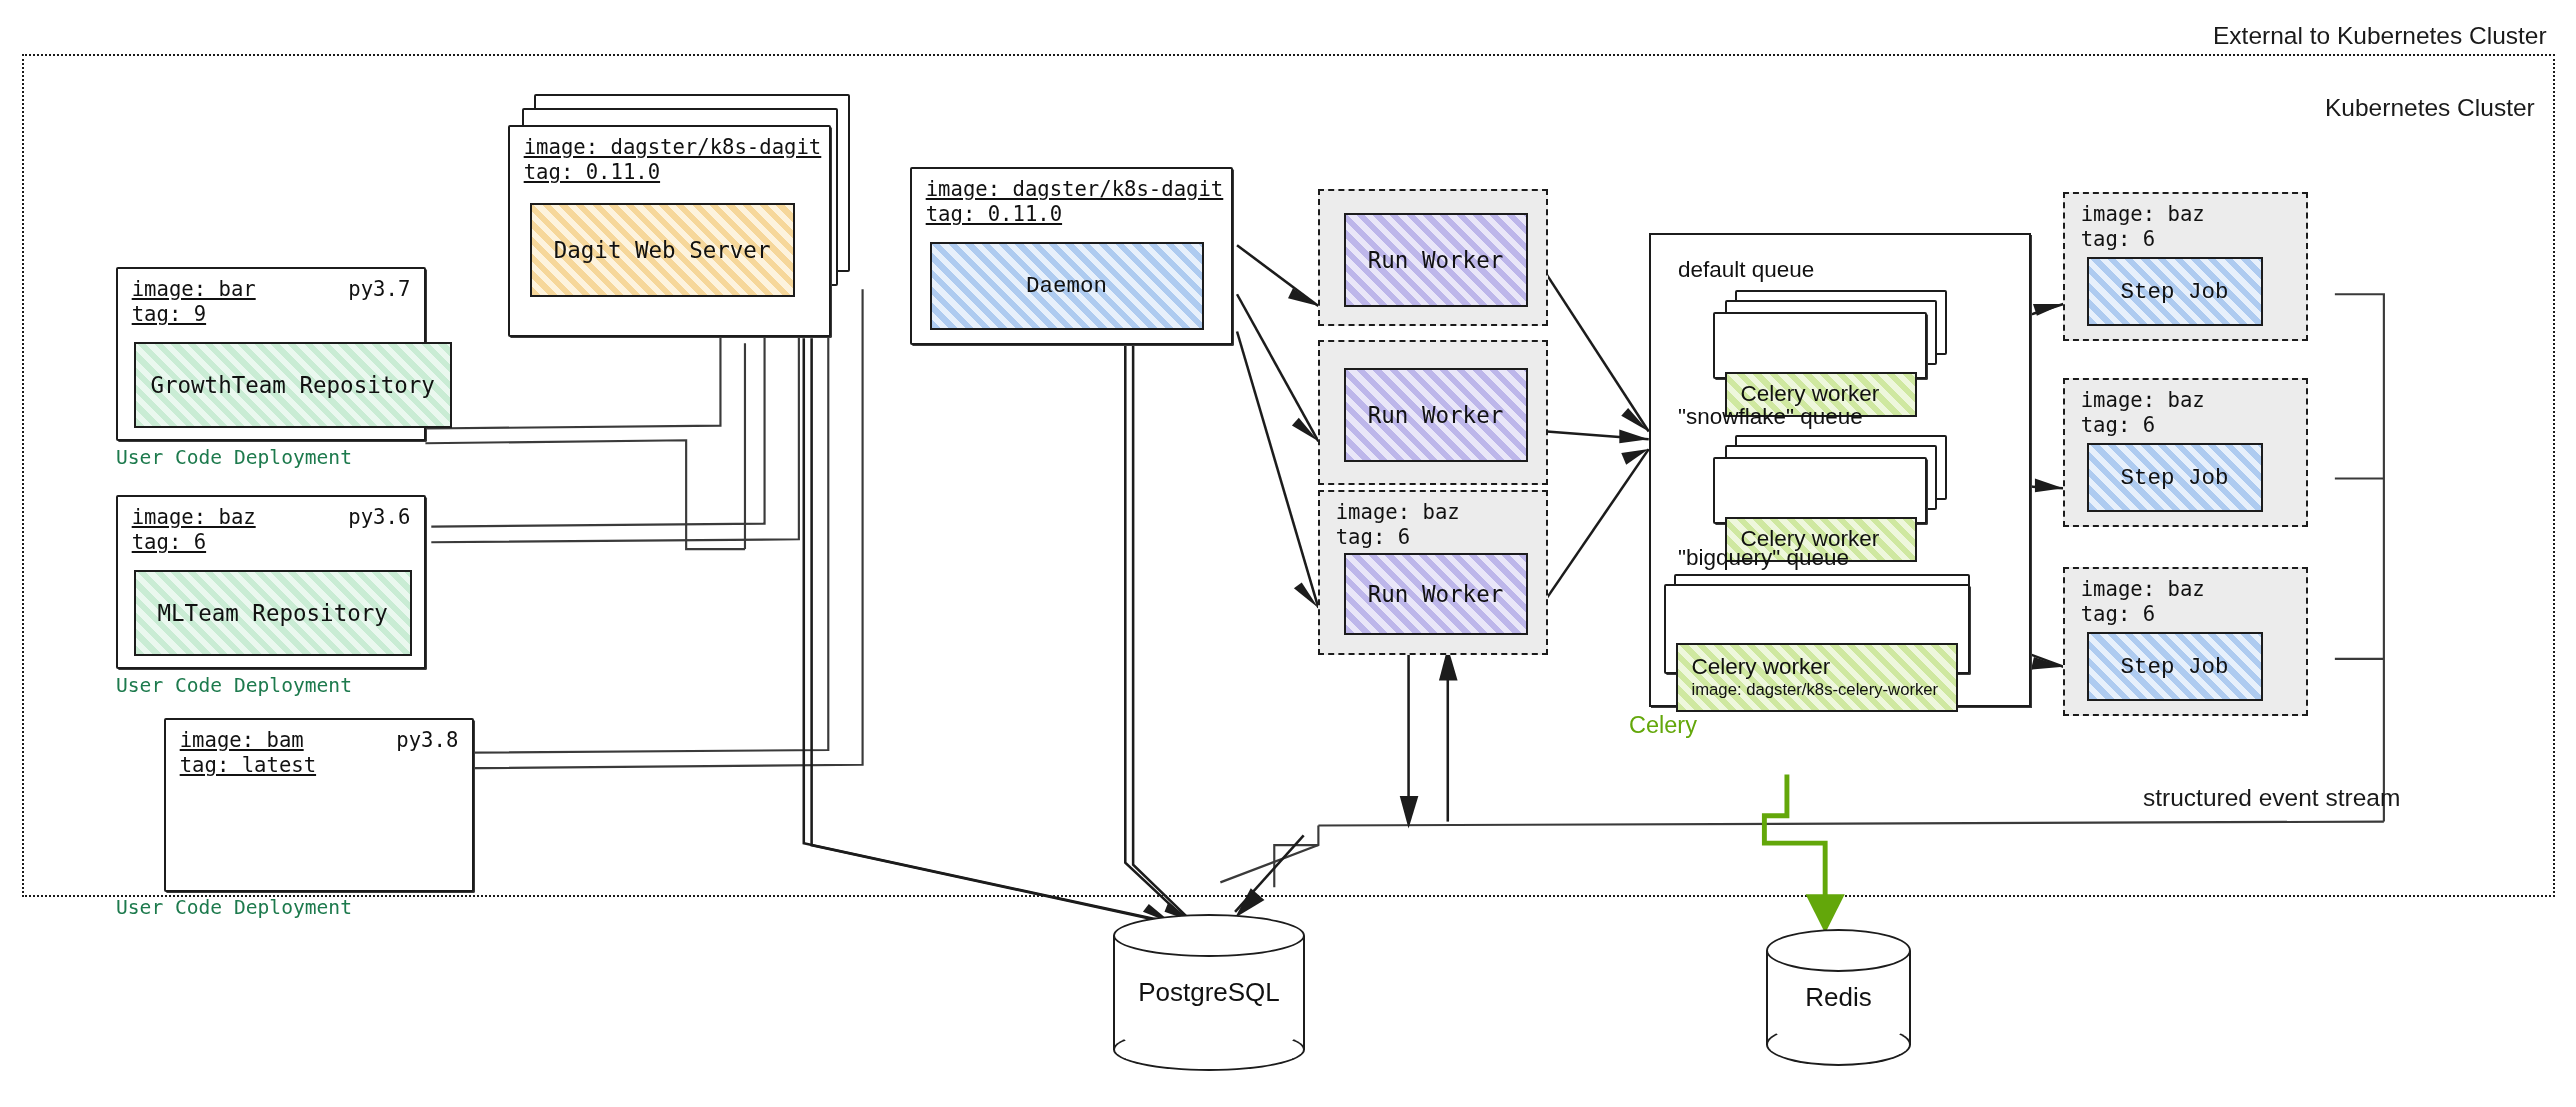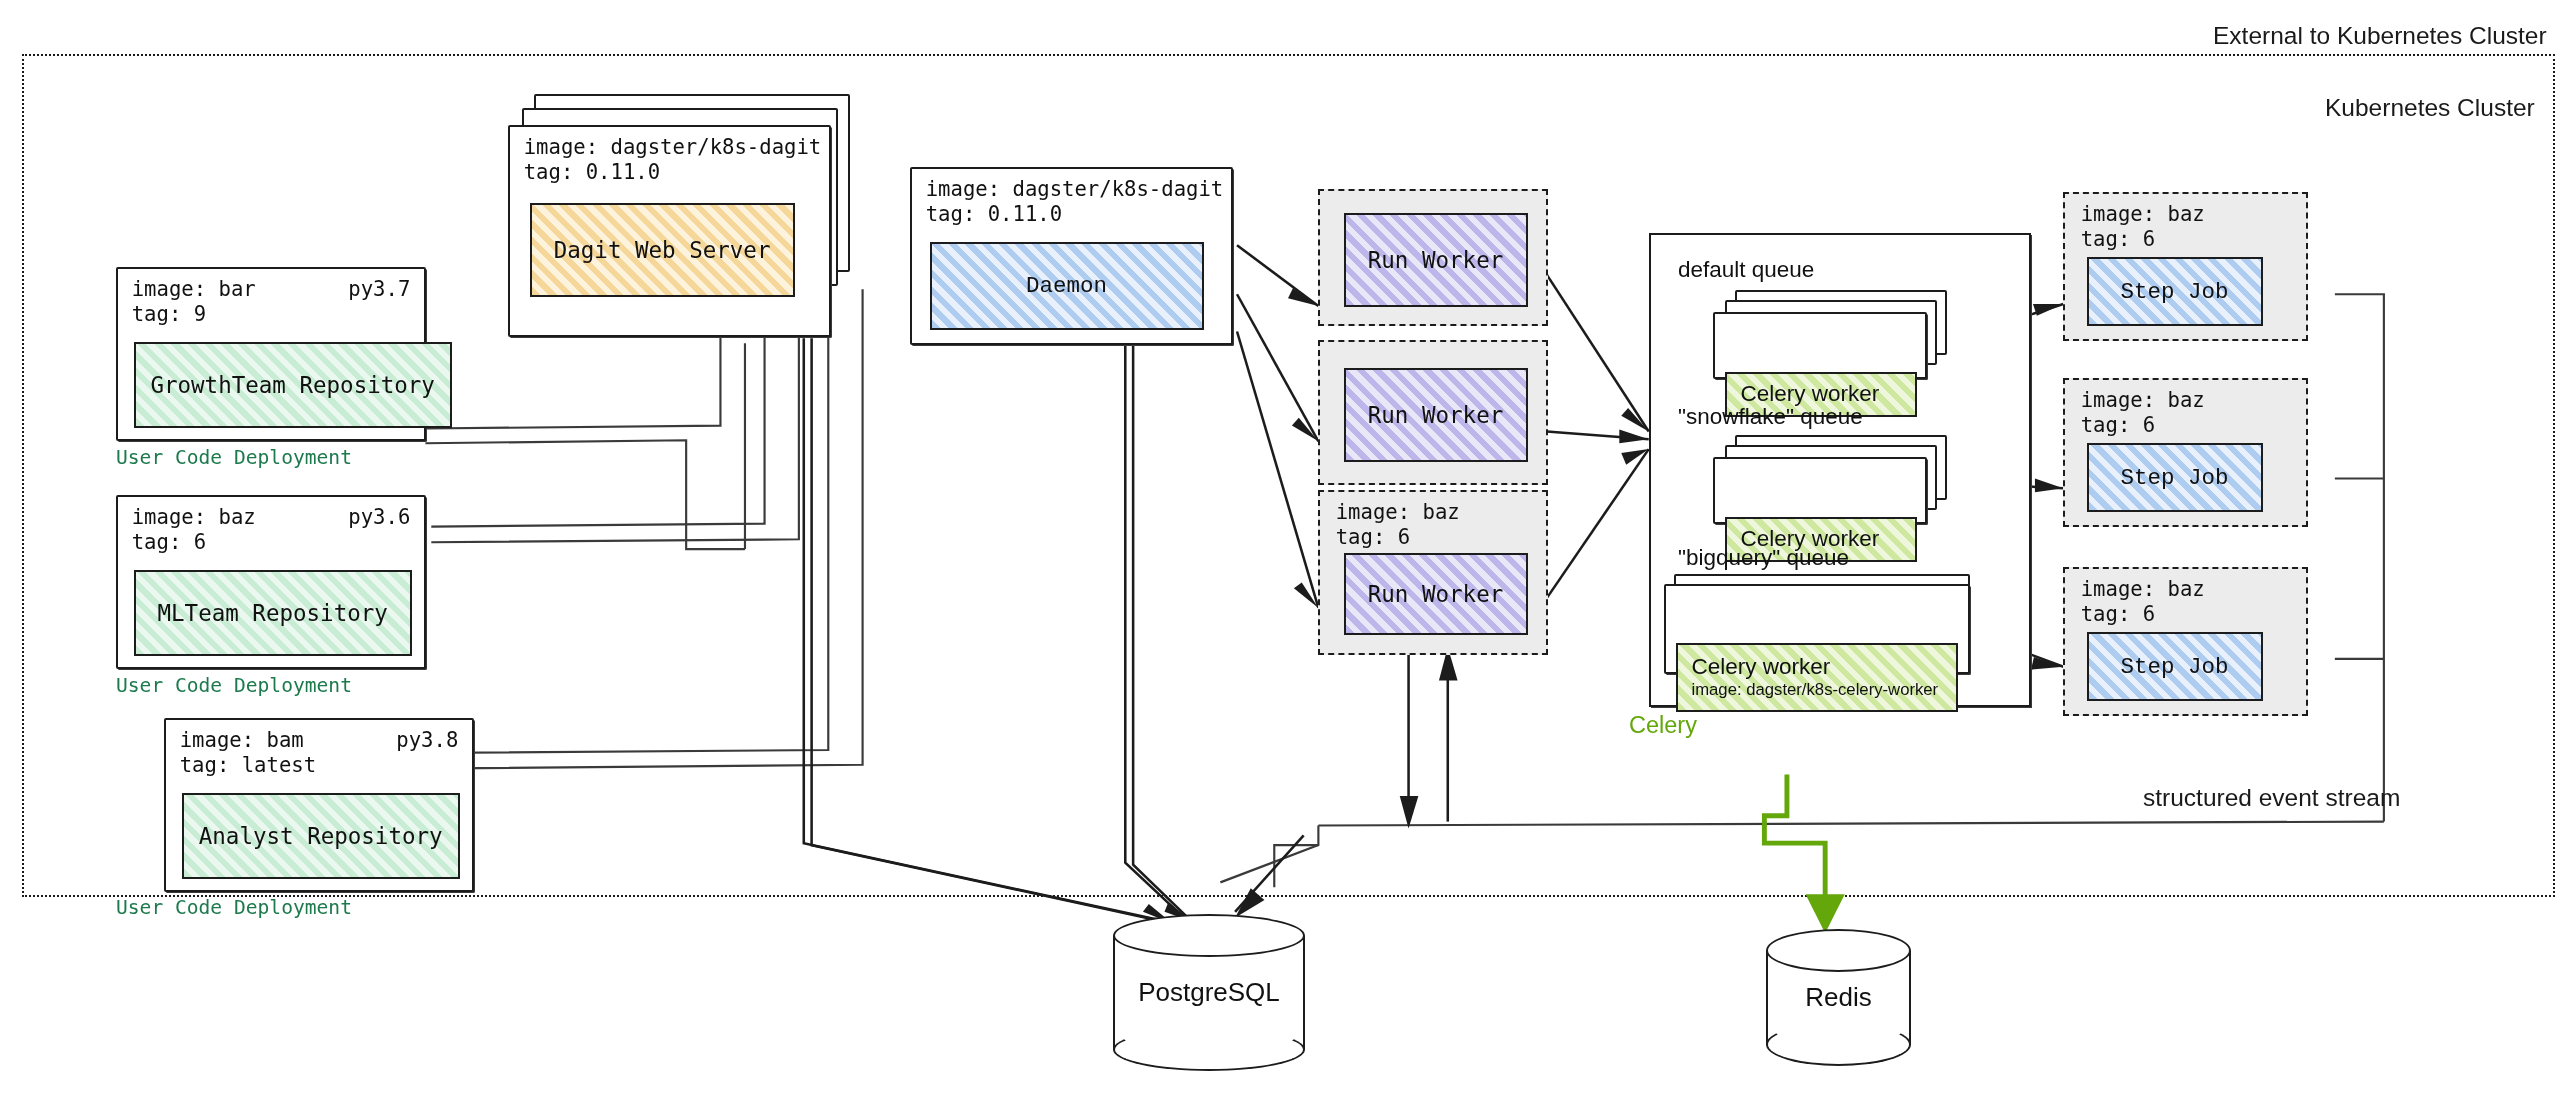--- a/index.html
+++ b/index.html
@@ -12,21 +12,21 @@
 
   
   .cluster-outer{position:absolute;border:2.9px dotted #1a1a1a;box-sizing:border-box;}
   .zone-label{position:absolute;font-size:24.5px;color:#1a1a1a;white-space:nowrap;}
 
   
   .card{position:absolute;box-sizing:border-box;background:#ffffff;
         border:2.5px solid #1c1c1c;border-radius:2px;
         box-shadow:1.5px 1.5px 0 -0.5px #3a3a3a;}
   .card .meta{position:absolute;left:13.7px;top:7.8px;font-size:20.6px;color:#111;
-              line-height:1.22;white-space:nowrap;}
+              line-height:1.22;white-space:nowrap;text-decoration:underline;}
   .card .pyver{position:absolute;right:13.7px;top:7.8px;font-size:20.6px;color:#111;}
 
   
   .hatch{position:absolute;box-sizing:border-box;border:2.5px solid #1c1c1c;
          display:flex;align-items:center;justify-content:center;
          font-size:22.5px;color:#111;text-align:center;}
   .hatch.green{background:repeating-linear-gradient(45deg,#c9ecd4 0 5.9px,#eaf8ef 5.9px 11.8px);}
   .hatch.orange{background:repeating-linear-gradient(45deg,#f6d79a 0 5.9px,#fdf3dd 5.9px 11.8px);}
   .hatch.blue{background:repeating-linear-gradient(45deg,#aecbf0 0 5.9px,#e7f0fb 5.9px 11.8px);font-family:Liberation Mono, monospace;}
   .hatch.purple{background:repeating-linear-gradient(45deg,#bdb6ea 0 5.9px,#e9e6f8 5.9px 11.8px);}
@@ -163,21 +163,20 @@
     <div class="hatch green mono" style="left:15.7px;top:73px;width:278px;height:86px;">MLTeam Repository</div>
   </div>
   <div class="ucd-label mono" style="left:116px;top:674px;">User Code Deployment</div>
 
   <div class="card" style="left:116px;top:718px;width:310px;height:174px;margin-left:48px;">
     <div class="meta mono">
       <span>image: bam</span><br>
       <span>tag: latest</span>
     </div>
     <div class="pyver mono">py3.8</div>
-    <div class="hatch green mono" style="left:15.7px;top:73px;width:278px;height:86px;">Analyst Repository</div>
   </div>
   <div class="ucd-label mono" style="left:116px;top:896px;">User Code Deployment</div>
 
   <div class="stackcopy" style="left:534px;top:94px;width:316px;height:178px;"></div>
   <div class="stackcopy" style="left:522px;top:108px;width:316px;height:178px;"></div>
   <div class="card" style="left:508px;top:125px;width:323px;height:212px;">
     <div class="meta mono">
       <span>image: dagster/k8s-dagit</span><br>
       <span>tag: 0.11.0</span>
     </div>

